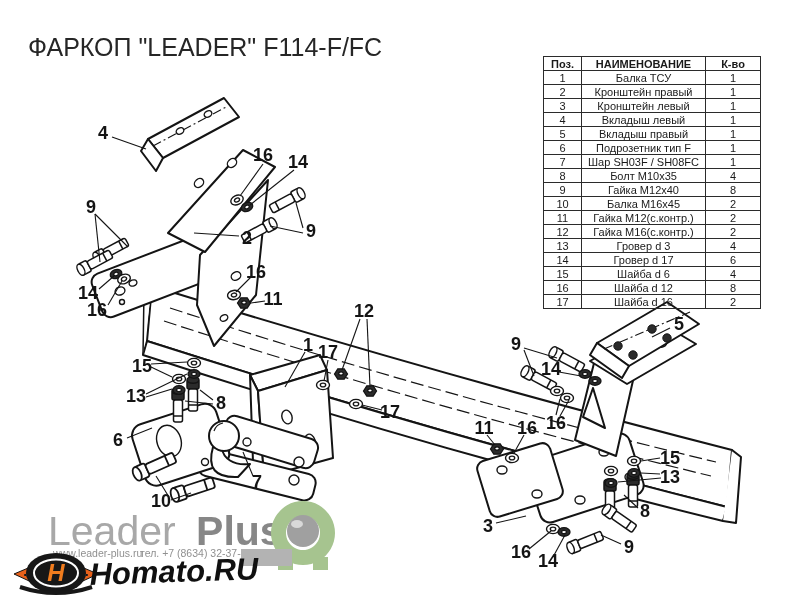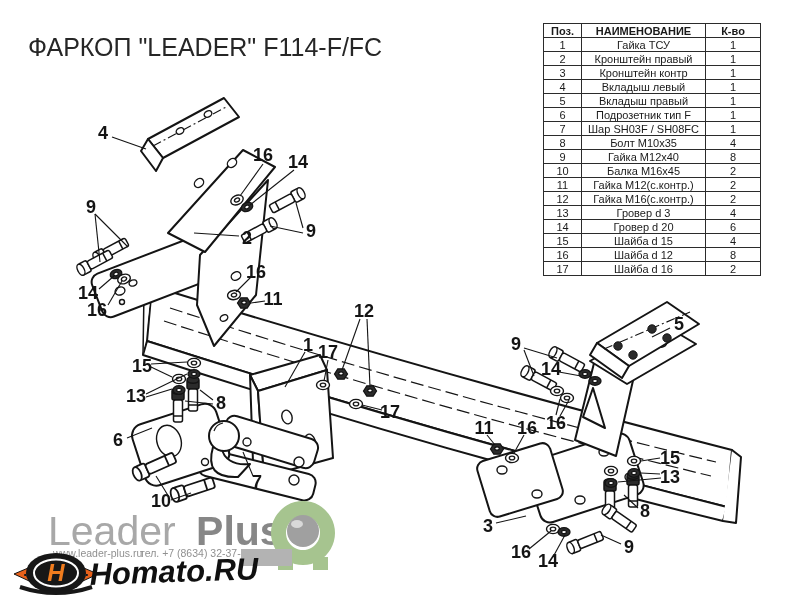--- a/index.html
+++ b/index.html
@@ -1,19 +1,19 @@
 <!DOCTYPE html>
 <html><head>
 <meta charset="utf-8">
 <style>
   html,body{margin:0;padding:0;background:#fff;}
   .page{position:relative;width:800px;height:600px;background:#fff;overflow:hidden;
         font-family:"Liberation Sans",sans-serif;color:#1a1a1a;}
   .title-block{position:absolute;left:28px;top:33px;font-size:25px;line-height:29px;color:#262626;}
-  .parts-table{position:absolute;left:543px;top:23px;width:217px;border-collapse:collapse;
+  .parts-table{position:absolute;left:543px;top:56px;width:217px;border-collapse:collapse;
                table-layout:fixed;}
   .parts-table th,.parts-table td{border:1px solid #2b2b2b;font-size:11px;line-height:12px;
                height:13px;padding:0 1px;text-align:center;overflow:hidden;white-space:nowrap;}
   .parts-table th{font-weight:bold;}
   .col-pos{width:38px;}  .col-name{width:124px;}  .col-qty{width:55px;}
   svg text.callout{font-family:"Liberation Sans",sans-serif;font-size:18px;font-weight:600;fill:#141414;}
   svg .ln{stroke:#141414;stroke-width:1.1;fill:none;}
   svg .part{fill:#ffffff;stroke:#141414;stroke-width:2;stroke-linejoin:round;}
   svg .thin{fill:#ffffff;stroke:#141414;stroke-width:1.5;}
   svg .hole{fill:#ffffff;stroke:#141414;stroke-width:1.4;}
@@ -38,31 +38,31 @@
     <thead>
       <tr>
         <th>Поз.</th>
         <th>НАИМЕНОВАНИЕ</th>
         <th>К-во</th>
       </tr>
     </thead>
     <tbody>
       <tr>
           <td>1</td>
-          <td>Гайка ТСУ</td>
+          <td>Балка ТСУ</td>
           <td>1</td>
         </tr>
       <tr>
           <td>2</td>
           <td>Кронштейн правый</td>
           <td>1</td>
         </tr>
       <tr>
           <td>3</td>
-          <td>Кронштейн контр</td>
+          <td>Кронштейн левый</td>
           <td>1</td>
         </tr>
       <tr>
           <td>4</td>
           <td>Вкладыш  левый</td>
           <td>1</td>
         </tr>
       <tr>
           <td>5</td>
           <td>Вкладыш правый</td>
@@ -103,26 +103,26 @@
           <td>Гайка  M16(с.контр.)</td>
           <td>2</td>
         </tr>
       <tr>
           <td>13</td>
           <td>Гровер d 3</td>
           <td>4</td>
         </tr>
       <tr>
           <td>14</td>
-          <td>Гровер d 20</td>
+          <td>Гровер d 17</td>
           <td>6</td>
         </tr>
       <tr>
           <td>15</td>
-          <td>Шайба d 15</td>
+          <td>Шайба d 6</td>
           <td>4</td>
         </tr>
       <tr>
           <td>16</td>
           <td>Шайба d 12</td>
           <td>8</td>
         </tr>
       <tr>
           <td>17</td>
           <td>Шайба d 16</td>

